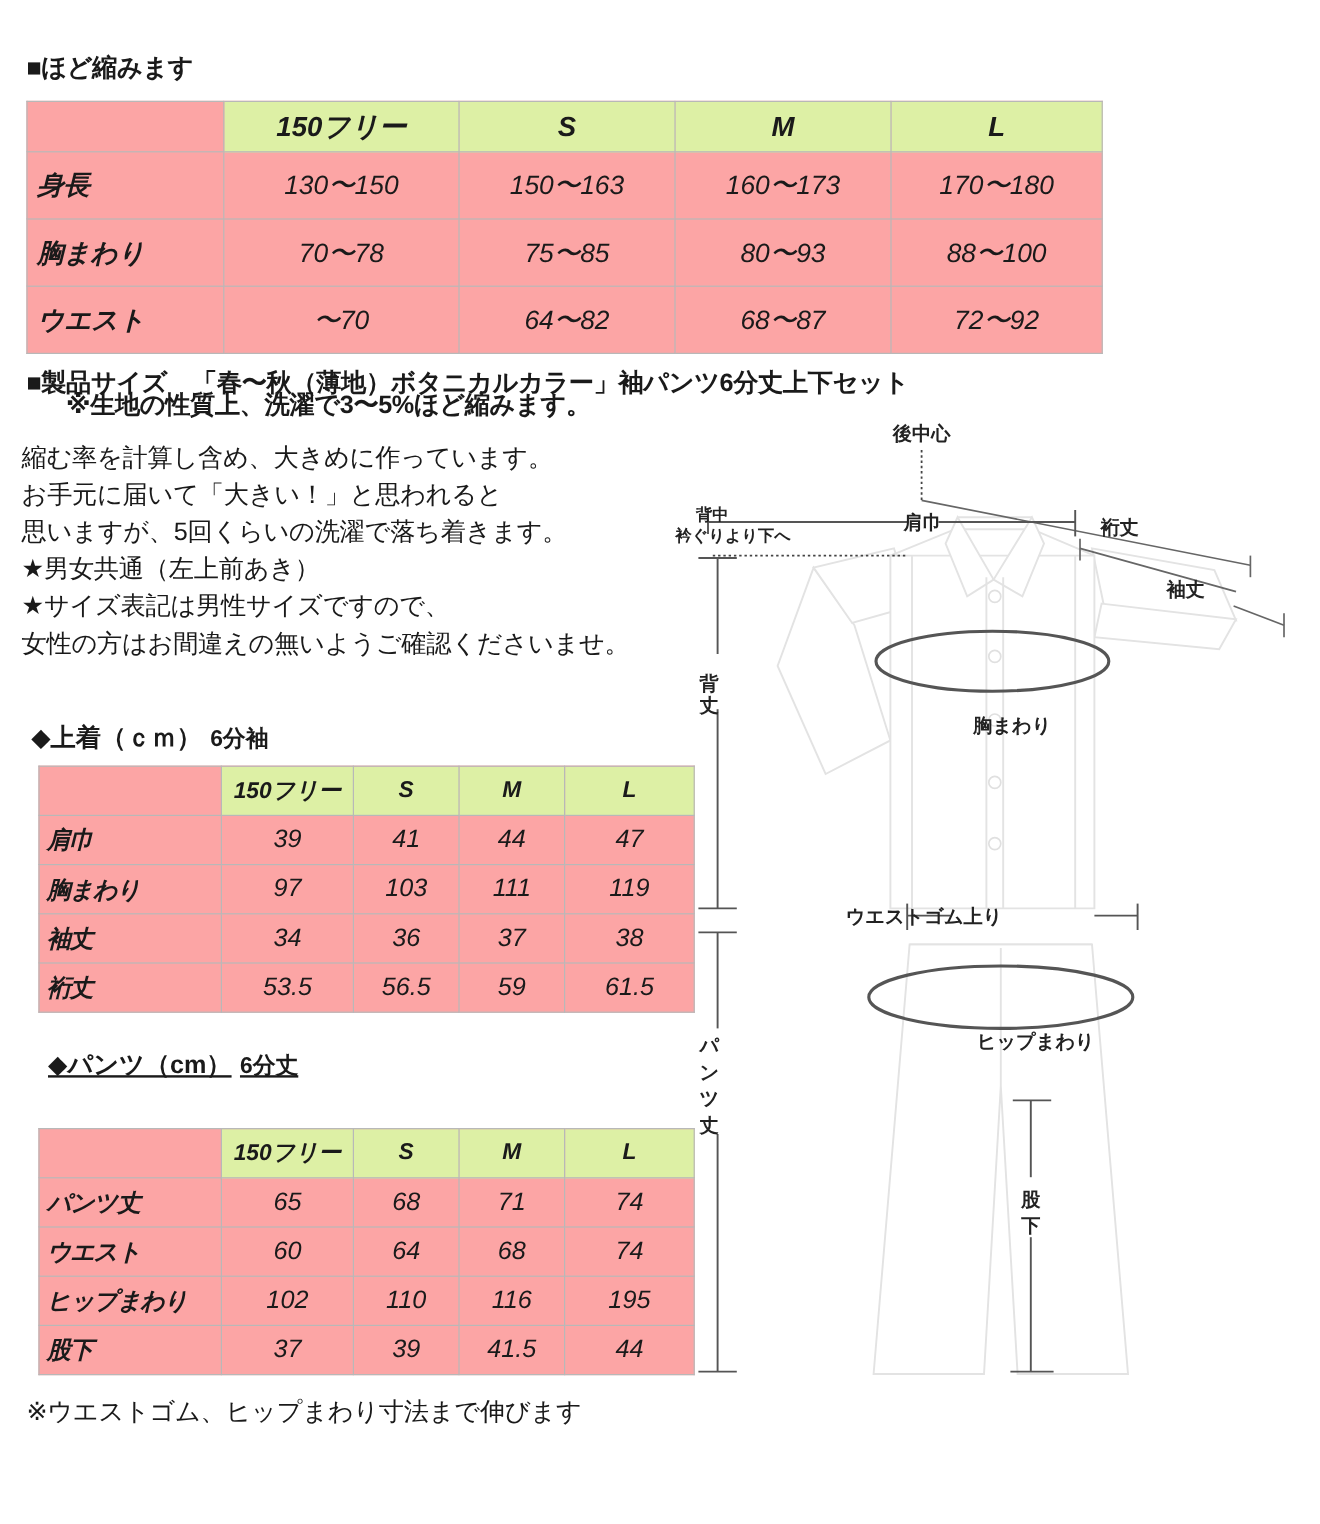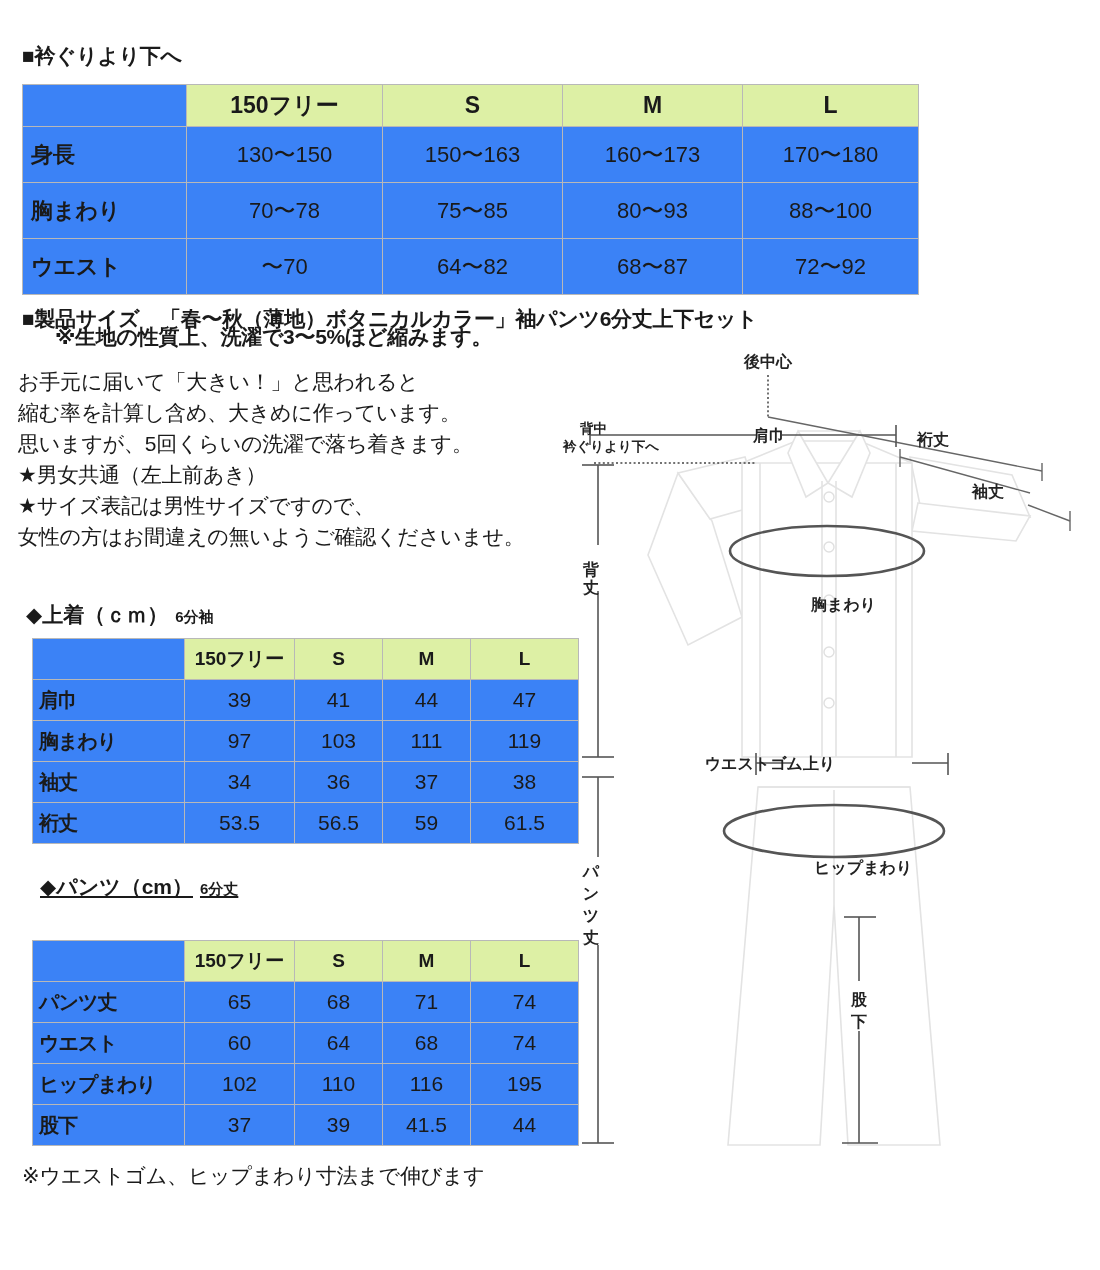--- a/index.html
+++ b/index.html
@@ -19,21 +19,22 @@
     font-weight: bold;
     font-size: 21px;
     letter-spacing: -0.3px;
     white-space: nowrap;
   }
 
   
   table {
     border-collapse: collapse;
     table-layout: fixed;
-    background: #3b82f6;
+    background: #fca5a5;
+    font-style: italic;
   }
   table td, table th {
     border: 1px solid #b8b8b8;
     text-align: center;
     font-weight: normal;
     padding: 0;
   }
   .hdr-cell {
     background: #ddf0a5;
     font-weight: bold;
@@ -69,39 +70,39 @@
     line-height: 31px;
     white-space: nowrap;
     letter-spacing: -0.2px;
   }
 
   .tbl-caption {
     font-weight: bold;
     font-size: 21px;
     white-space: nowrap;
   }
-  .tbl-caption .sub { font-size: 15px; margin-left: 7px; }
+  .tbl-caption .sub { font-size: 19px; margin-left: 7px; }
 
   .footnote {
     font-size: 21px;
     white-space: nowrap;
     letter-spacing: -0.2px;
   }
 
   
   .abs { position: absolute; }
 
   
   #diagram { position: absolute; left: 560px; top: 345px; width: 540px; height: 830px; }
   #diagram svg { display: block; }
 </style>
 </head>
 <body>
 
-<div class="abs sec-head" style="left:22px; top:42px;">■衿ぐりより下へ</div>
+<div class="abs sec-head" style="left:22px; top:42px;">■ほど縮みます</div>
 
 <div class="abs" style="left:22px; top:84px;">
   <table id="body-size-table">
     <colgroup>
       <col style="width:164px">
         <col style="width:196px">
         <col style="width:180px">
         <col style="width:180px">
         <col style="width:176px">
     </colgroup>
@@ -136,22 +137,22 @@
       </tr>
     </tbody>
   </table>
 </div>
 
 <div class="abs sec-head" style="left:22px; top:281px;margin-top:24px;">■製品サイズ　「春〜秋（薄地）ボタニカルカラー」袖パンツ6分丈上下セット</div>
 
 <div class="abs note-strong" style="left:18px; top:323px;margin-left:37px;">※生地の性質上、洗濯で3〜5%ほど縮みます。</div>
 
 <div class="abs" style="left:18px; top:366px;">
+  <div class="para-line">縮む率を計算し含め、大きめに作っています。</div>
   <div class="para-line">お手元に届いて「大きい！」と思われると</div>
-  <div class="para-line">縮む率を計算し含め、大きめに作っています。</div>
   <div class="para-line">思いますが、5回くらいの洗濯で落ち着きます。</div>
   <div class="para-line">★男女共通（左上前あき）</div>
   <div class="para-line">★サイズ表記は男性サイズですので、</div>
   <div class="para-line">女性の方はお間違えの無いようご確認くださいませ。</div>
 </div>
 
 <div class="abs tbl-caption" style="left:26px; top:601px;">
   <span>◆上着（ｃｍ）</span><span class="sub">6分袖</span>
 </div>
 

